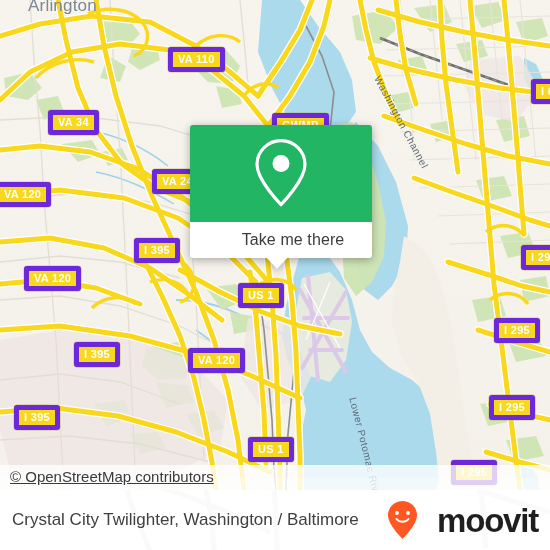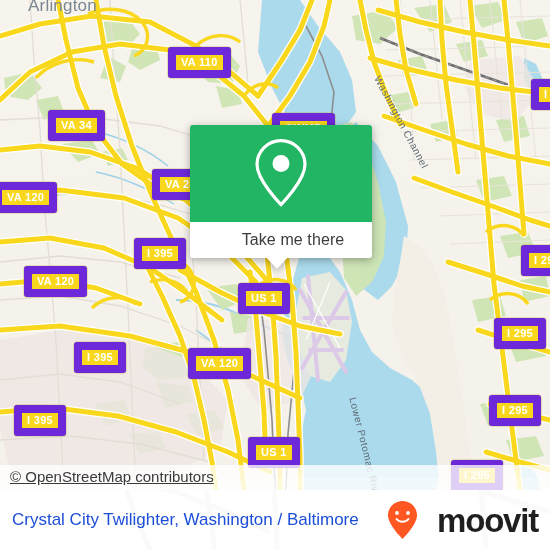--- a/index.html
+++ b/index.html
@@ -9,21 +9,21 @@
 
   
   #map{position:absolute;left:0;top:0;width:550px;height:490px;overflow:hidden;
        background:#f6f3ec;}
   #mapsvg{position:absolute;left:0;top:0;}
 
   .mlabel{position:absolute;color:#7b8793;font-size:17px;letter-spacing:.2px;
           white-space:nowrap;pointer-events:none;}
 
   
-  .shield{position:absolute;background:#f9d71c;border:8px solid #6d28d9;
+  .shield{position:absolute;background:#f9d71c;border:5px solid #6d28d9;
           border-radius:3px;color:#ffffff;font-size:11px;font-weight:bold;
           padding:1px 5px 2px 5px;line-height:12px;white-space:nowrap;
           box-shadow:0 0 0 .5px rgba(180,160,40,.55);letter-spacing:.3px;}
 
   .waterlabel{position:absolute;color:#5e6b74;font-size:10px;white-space:nowrap;
               font-style:normal;letter-spacing:.6px;}
 
   
   #attrib{position:absolute;left:0;top:465px;width:550px;height:25px;
           background:rgba(255,255,255,.78);}
@@ -41,21 +41,21 @@
   #callout-tail{position:absolute;left:76px;top:132px;width:0;height:0;
                 border-left:11px solid transparent;border-right:11px solid transparent;
                 border-top:12px solid #ffffff;}
 
   
   #footer{position:absolute;left:0;top:490px;width:550px;height:60px;
           background:#ffffff;overflow:hidden;}
   #footer-watermark{position:absolute;left:0;top:-430px;width:550px;height:490px;
                     opacity:.07;}
   #footer-title{position:absolute;left:12px;top:50%;transform:translateY(-50%);
-                color:#1d4ed8;font-size:17px;white-space:nowrap;}
+                color:#404040;font-size:17px;white-space:nowrap;}
   #logo{position:absolute;right:12px;top:50%;transform:translateY(-50%);
         display:flex;align-items:center;gap:18px;}
   #logo-text{color:#1f1f1f;font-size:33px;font-weight:bold;letter-spacing:-1.2px;
              line-height:33px;}
 </style>
 </head>
 <body>
 
 <div id="app">
 

